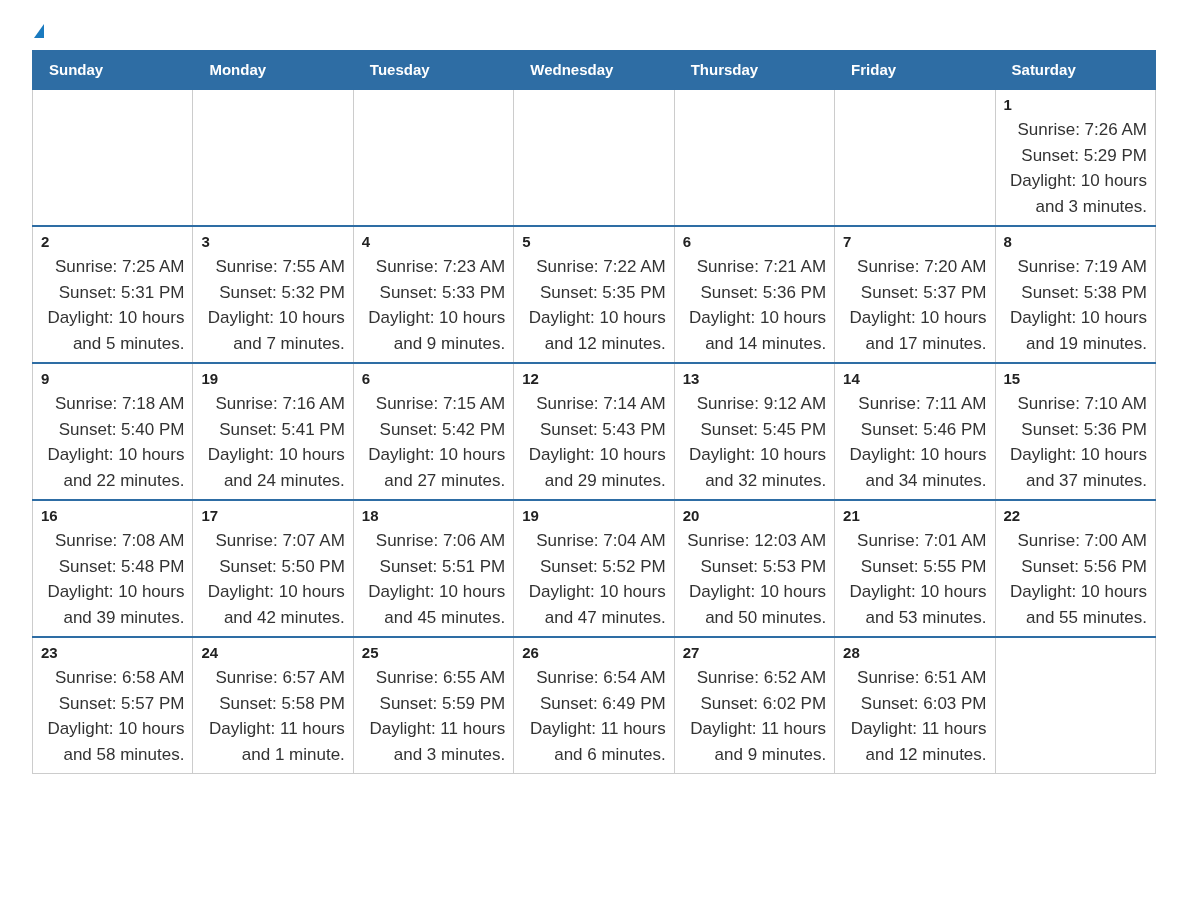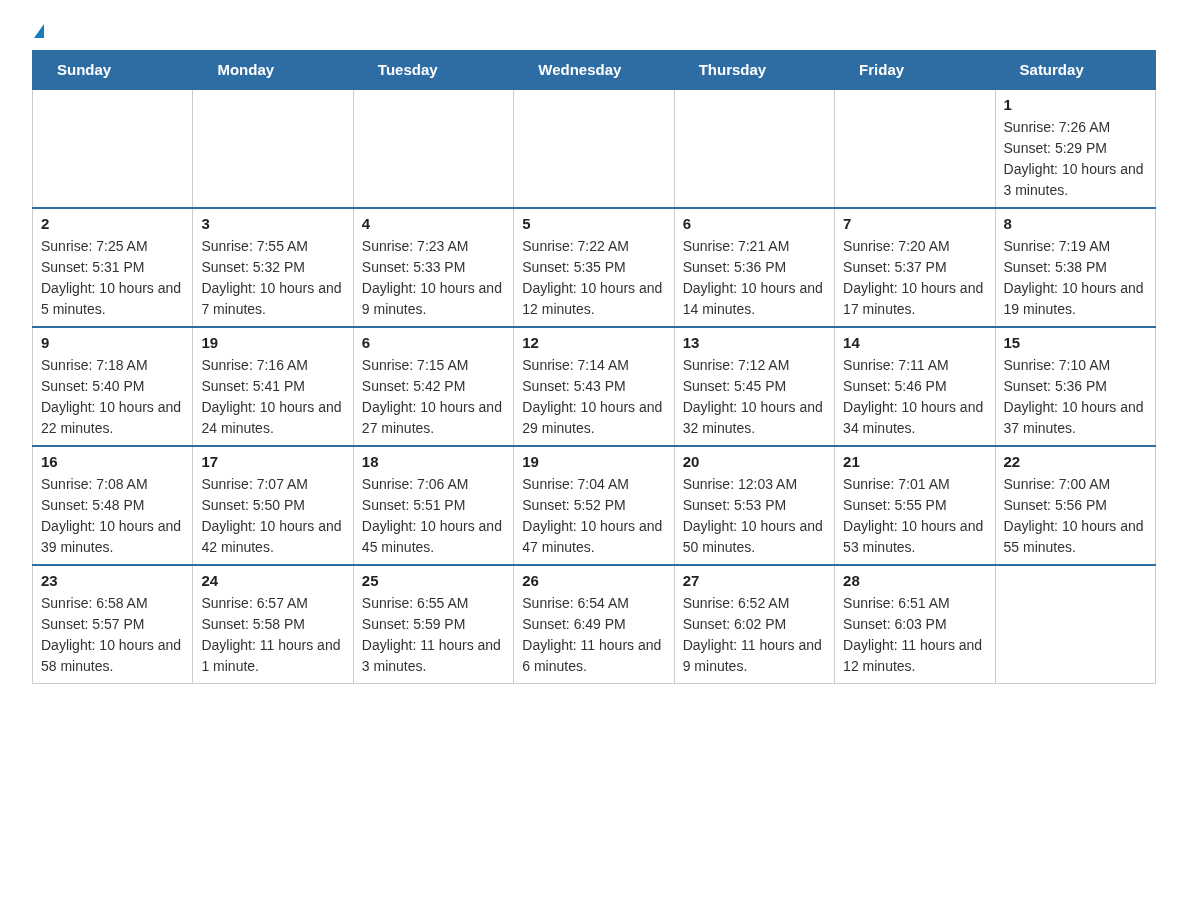--- a/index.html
+++ b/index.html
@@ -64,42 +64,43 @@
     .calendar {
       width: 100%;
       border-collapse: collapse;
       margin-top: 12px;
     }
     .calendar thead th {
       background-color: #2e6da4;
       color: #fff;
       font-size: 15px;
       font-weight: bold;
-      padding: 10px 24px;
+      padding: 10px 16px;
       text-align: left;
       border: 1px solid #2e6da4;
     }
     .calendar tbody td {
       border: 1px solid #ccc;
       vertical-align: top;
       padding: 6px 8px;
       width: 14.28%;
       min-height: 100px;
       height: 110px;
     }
     .day-number {
       font-size: 15px;
       font-weight: bold;
       color: #222;
       margin-bottom: 4px;
     }
     .day-info {
-      font-size: 14px;
+      font-size: 17px;
       color: #333;
       line-height: 1.5;
+      text-align: right;
     }
     .empty-cell {
       background: #fff;
     }
     tbody tr {
       border-top: 2px solid #2e6da4;
     }
   </style>
 </head>
 <body>
@@ -209,21 +210,21 @@
 Daylight: 10 hours and 27 minutes.</div>
         </td>
         <td>
           <div class="day-number">12</div>
           <div class="day-info">Sunrise: 7:14 AM
 Sunset: 5:43 PM
 Daylight: 10 hours and 29 minutes.</div>
         </td>
         <td>
           <div class="day-number">13</div>
-          <div class="day-info">Sunrise: 7:12 AM
+          <div class="day-info">Sunrise: 9:12 AM
 Sunset: 5:45 PM
 Daylight: 10 hours and 32 minutes.</div>
         </td>
         <td>
           <div class="day-number">14</div>
           <div class="day-info">Sunrise: 7:11 AM
 Sunset: 5:46 PM
 Daylight: 10 hours and 34 minutes.</div>
         </td>
         <td>

